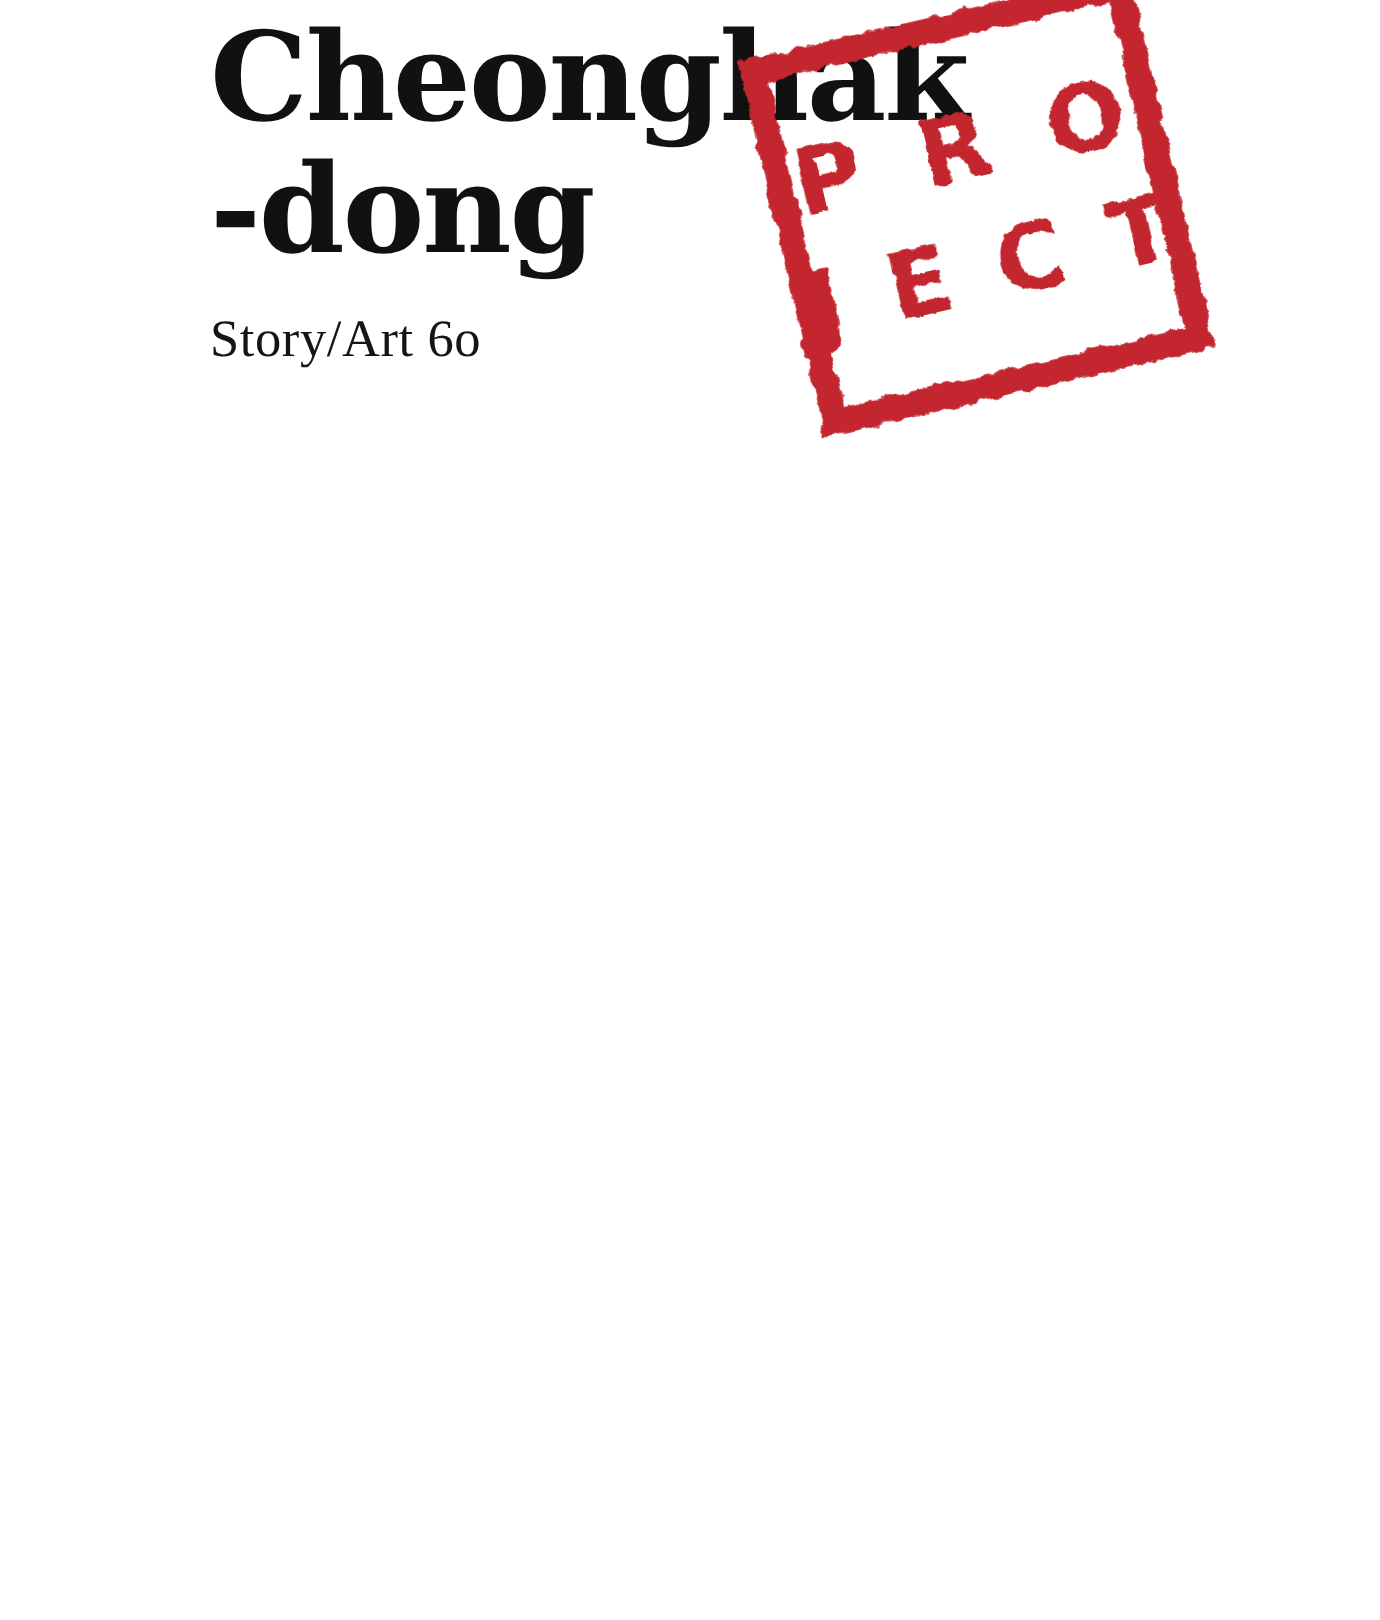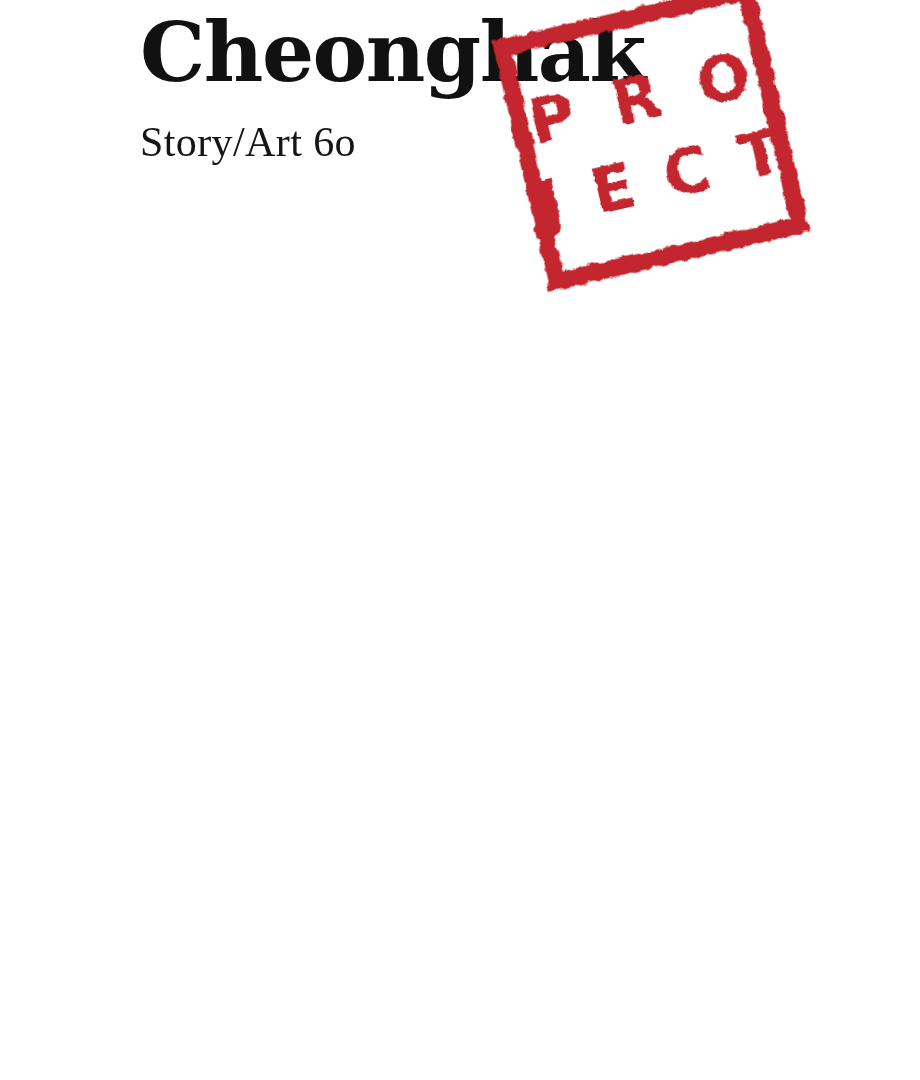--- a/index.html
+++ b/index.html
@@ -39,21 +39,21 @@
     white-space: nowrap;
   }
 
   .title-line.second {
     margin-top: 10px;
   }
 
   .byline {
     margin-top: 26px;
     font-family: "Liberation Serif", serif;
-    font-size: 42px;
+    font-size: 35px;
     letter-spacing: 0.4px;
     color: #151515;
   }
 
   
   .stamp {
     position: absolute;
     left: 488px;
     top: -14px;
     width: 330px;
@@ -83,20 +83,21 @@
     background: #ffffff;
   }
 </style>
 </head>
 <body>
 
 <div id="page">
 
   <div class="title-block">
     <div class="title-line">Cheonghak</div>
+    <div class="title-line second">-dong</div>
     <div class="byline">Story/Art 6o</div>
   </div>
 
   <div class="stamp">
     <svg viewBox="0 0 330 320" xmlns="http://www.w3.org/2000/svg" aria-hidden="true">
       <defs>
         <filter id="rough">
           <feTurbulence type="fractalNoise" baseFrequency="0.09" numOctaves="4" seed="7" result="noise"></feTurbulence>
           <feDisplacementMap in="SourceGraphic" in2="noise" scale="7" xChannelSelector="R" yChannelSelector="G"></feDisplacementMap>
         </filter>

